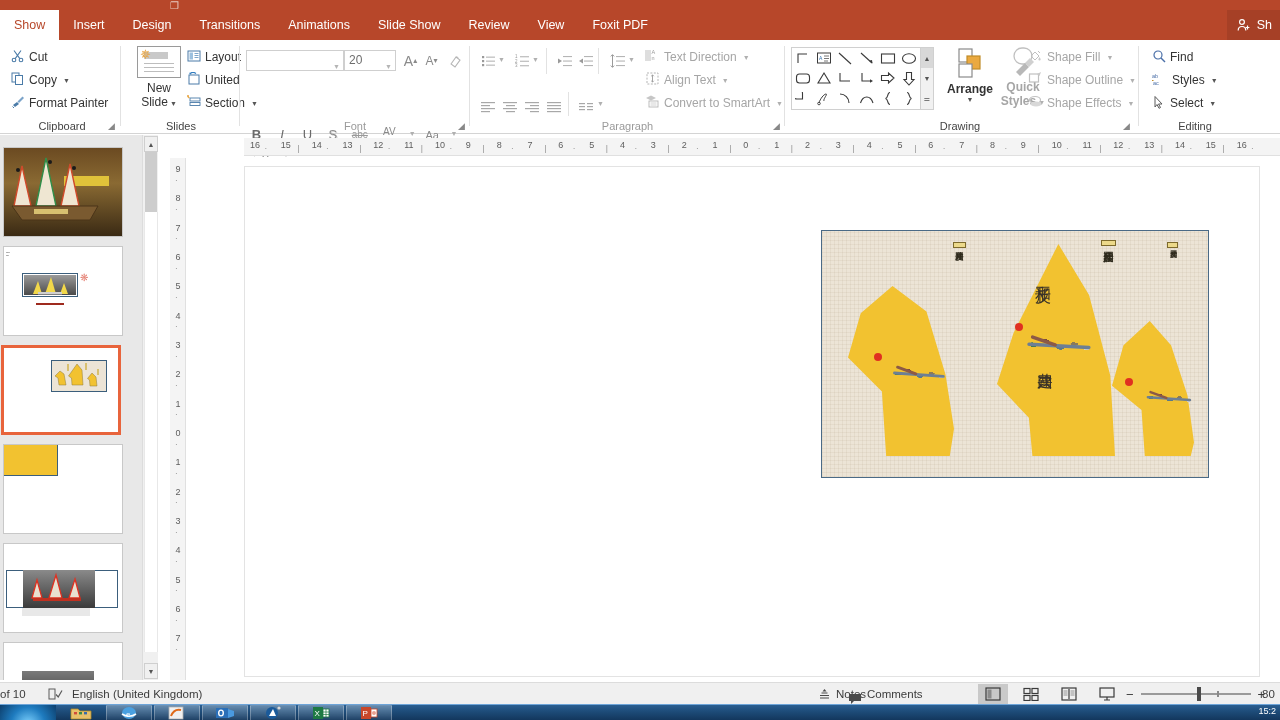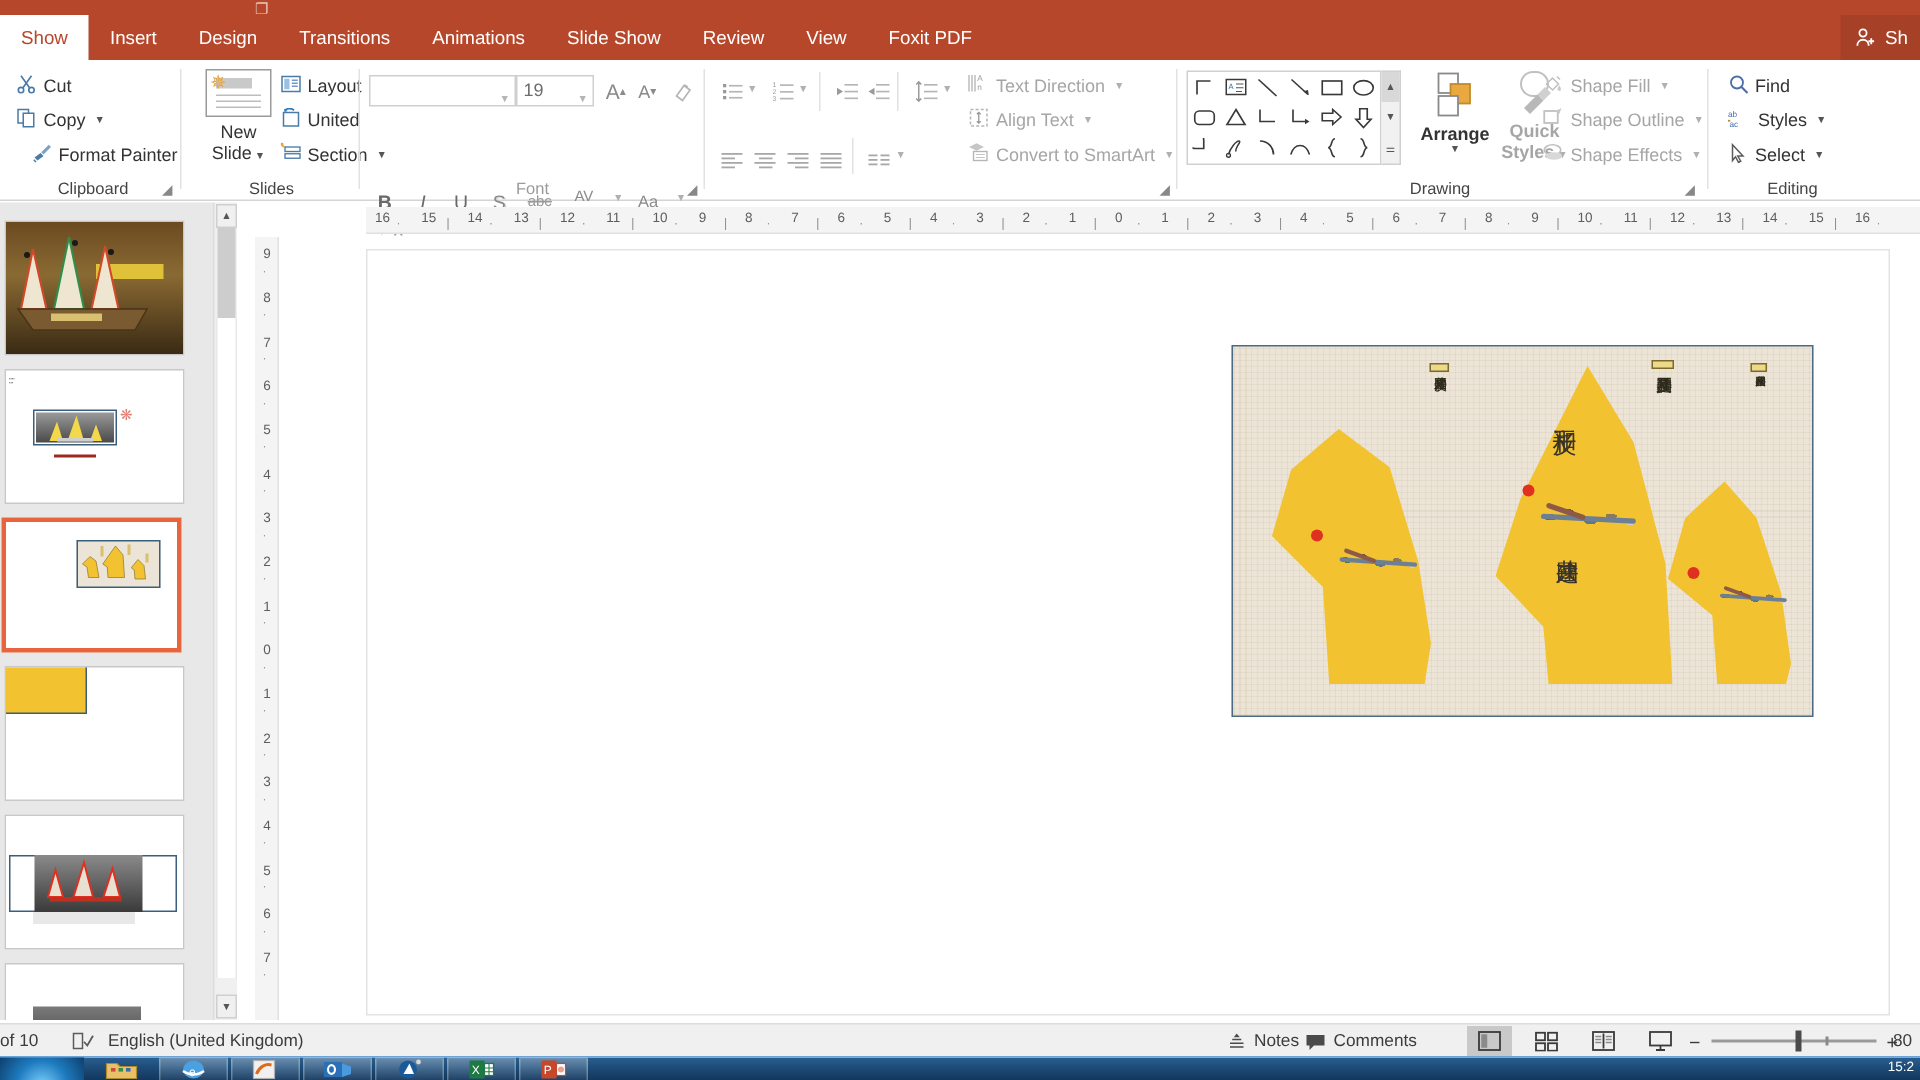--- a/index.html
+++ b/index.html
@@ -354,21 +354,21 @@
       <span class="icn">
         <svg width="14" height="14" viewBox="0 0 14 14">
           <rect x="1" y="1" width="7" height="9" fill="#fff" stroke="#4a7ba8" stroke-width="1"></rect>
           <rect x="4.5" y="3.5" width="7" height="9" fill="#fff" stroke="#4a7ba8" stroke-width="1"></rect>
         </svg>
       </span>
       <span>Copy</span>
       <span class="caret">▼</span>
     </div>
 
-    <div class="ritem" style="position:absolute;left:14px;top:52px;">
+    <div class="ritem" style="position:absolute;left:4px;top:52px;">
       <span class="icn">
         <svg width="14" height="14" viewBox="0 0 14 14">
           <path d="M2 10l4-3 2 2-4 3z" fill="#4a7ba8"></path>
           <path d="M6.5 6.5l5-5 1.5 1.5-5 5z" fill="#7ba3c9"></path>
           <path d="M1.5 11.5l1.5 1.5" stroke="#4a7ba8" stroke-width="1"></path>
         </svg>
       </span>
       <span>Format Painter</span>
     </div>
 
@@ -427,21 +427,21 @@
     <div class="glabel">Slides</div>
   </div>
   <div class="gsep" style="left:239px;"></div>
 
   <div class="rgroup dim" id="g-font">
     <div class="fontname">
       <span title=""></span>
       <span class="cbcaret">▼</span>
     </div>
     <div class="fontsize">
-      <span>19</span>
+      <span>20</span>
       <span class="cbcaret">▼</span>
     </div>
 
     <div class="fbtn" style="position:absolute;left:160px;top:10px;font-size:14px;color:#8a8a8a;">
       <span>A</span>
         <span style="font-size:8px;vertical-align:top;">▴</span>
     </div>
     <div class="fbtn" style="position:absolute;left:181px;top:10px;font-size:12px;color:#8a8a8a;">
       <span>A</span>
         <span style="font-size:8px;vertical-align:top;">▾</span>
@@ -606,20 +606,21 @@
         <svg width="15" height="15" viewBox="0 0 15 15">
           <path d="M1 4l5-2.5 5 2.5-5 2.5z" fill="#c6c6c6"></path>
           <rect x="4" y="7" width="9" height="6" fill="#fff" stroke="#b5b5b5" stroke-width="0.9"></rect>
           <path d="M5.5 9h6M5.5 11h6" stroke="#c6c6c6" stroke-width="0.8"></path>
         </svg>
       </span>
       <span>Convert to SmartArt</span>
       <span class="caret dim">▼</span>
     </div>
 
+    <div class="glabel">Paragraph</div>
     <div class="dlg">◢</div>
   </div>
   <div class="gsep" style="left:784px;"></div>
 
   <div class="rgroup" id="g-drawing">
     <div class="shapegal">
       <div class="shp">
           <svg width="15" height="15" viewBox="0 0 15 15">
             <path d="M3 12V3h9" stroke="#3a3a3a" stroke-width="1.1" fill="none"></path>
           </svg>
@@ -1047,21 +1048,21 @@
   <div class="sbitem" style="left:72px;">English (United Kingdom)</div>
 
   <div class="sbitem" style="left:818px;">
     <svg width="13" height="13" viewBox="0 0 13 13">
       <path d="M2 10h9M2 7.5h9M3.5 5h6" stroke="#4a4a4a" stroke-width="1"></path>
       <path d="M6.5 1l2 2.5h-4z" fill="#4a4a4a"></path>
     </svg>
     <span>Notes</span>
   </div>
 
-  <div class="sbitem" style="left:870px;">
+  <div class="sbitem" style="left:848px;align-items:flex-end;">
     <svg width="14" height="13" viewBox="0 0 14 13">
       <path d="M1 2h12v7H6l-3 3V9H1z" fill="#4a4a4a"></path>
     </svg>
     <span>Comments</span>
   </div>
 
   <div class="viewbtn active" style="left:978px;">
     <svg width="16" height="14" viewBox="0 0 16 14">
       <rect x="1" y="1" width="14" height="12" fill="none" stroke="#3a3a3a" stroke-width="1.2"></rect>
       <rect x="2.5" y="2.5" width="4" height="9" fill="#8a8a8a"></rect>

